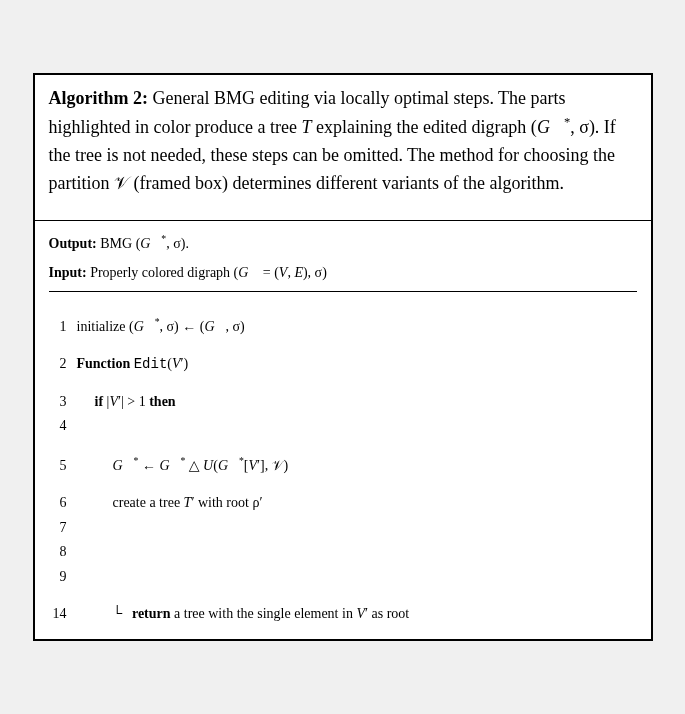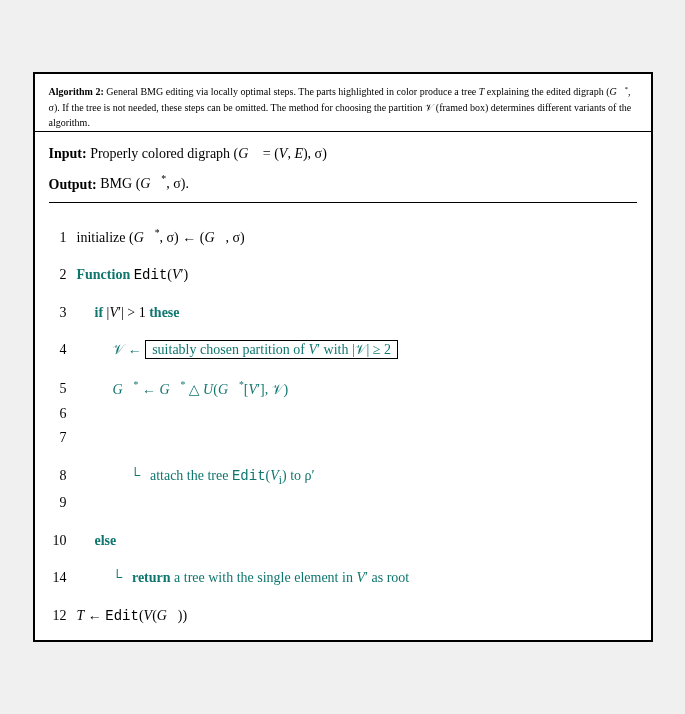--- a/index.html
+++ b/index.html
@@ -19,22 +19,22 @@
 
     .algorithm-box {
       width: 620px;
       border: 2px solid #000;
       background: #fff;
       padding: 0;
     }
 
     .algorithm-header {
       border-bottom: 1.5px solid #000;
-      padding: 10px 14px 0 14px;
-      font-size: 10px;
+      padding: 10px 14px 22px 14px;
+      font-size: 18px;
       line-height: 1.55;
     }
 
     .algorithm-header .alg-title {
       font-weight: bold;
     }
 
     .algorithm-body {
       padding: 10px 14px 12px 14px;
       font-size: 14px;
@@ -79,21 +79,21 @@
 
     .line-content {
       flex: 1;
       margin-top: 13px;
     }
 
     .indent-1 { margin-left: 18px; }
     .indent-2 { margin-left: 36px; }
     .indent-3 { margin-left: 54px; }
 
-    .blue { color: #0f766e; }
+    .blue { color: #000000; }
     .kw { font-weight: bold; }
     .mono { font-family: Liberation Mono, monospace; }
 
     .framed {
       border: 1.5px solid #000;
       padding: 1px 6px;
       display: inline;
     }
 
     sup {
@@ -108,26 +108,26 @@
 <div class="algorithm-box">
 
   <div class="algorithm-header">
     <span class="alg-title">Algorithm 2:</span>
     <span> General BMG editing via locally optimal steps. The parts highlighted in color produce a tree <em>T</em> explaining the edited digraph (<em>G⃗</em><sup>*</sup>, σ). If the tree is not needed, these steps can be omitted. The method for choosing the partition 𝒱 (framed box) determines different variants of the algorithm.</span>
   </div>
 
   <div class="algorithm-body">
 
     <div class="input-output">
+      <span class="io-label">Output:</span>
+      <span> BMG (<em>G⃗</em><sup>*</sup>, σ).</span>
+    </div>
+    <div class="input-output">
       <span class="io-label">Input:</span>
       <span> Properly colored digraph (<em>G⃗</em> = (<em>V</em>, <em>E</em>), σ)</span>
-    </div>
-    <div class="input-output">
-      <span class="io-label">Output:</span>
-      <span> BMG (<em>G⃗</em><sup>*</sup>, σ).</span>
     </div>
 
     <hr class="divider">
 
     <div class="algo-lines">
 
       <div class="line">
         <span class="line-num">1</span>
         <span class="line-content">
           initialize (<em>G⃗</em><sup>*</sup>, σ) ← (<em>G⃗</em>, σ)
@@ -137,74 +137,59 @@
       <div class="line">
         <span class="line-num">2</span>
         <span class="line-content">
           <span class="kw blue">Function</span> <span class="mono">Edit</span>(<em>V</em>′)
         </span>
       </div>
 
       <div class="line">
         <span class="line-num">3</span>
         <span class="line-content indent-1">
-          <span class="kw blue">if</span> |<em>V</em>′| &gt; 1 <span class="kw blue">these</span>
+          <span class="kw blue">if</span> |<em>V</em>′| &gt; 1 <span class="kw blue">then</span>
         </span>
       </div>
 
       <div class="line">
         <span class="line-num">4</span>
-        <span class="line-content indent-2 blue">
-          𝒱 ← <span class="framed">suitably chosen partition of <em>V</em>′ with |𝒱| ≥ 2</span>
-        </span>
       </div>
 
       <div class="line">
         <span class="line-num">5</span>
         <span class="line-content indent-2 blue">
           <em>G⃗</em><sup>*</sup> ← <em>G⃗</em><sup>*</sup> △ <em>U</em>(<em>G⃗</em><sup>*</sup>[<em>V</em>′], 𝒱)
         </span>
       </div>
 
       <div class="line">
         <span class="line-num">6</span>
+        <span class="line-content indent-2 blue">
+          create a tree <em>T</em>′ with root ρ′
+        </span>
       </div>
 
       <div class="line">
         <span class="line-num">7</span>
       </div>
 
       <div class="line">
         <span class="line-num">8</span>
-        <span class="line-content indent-3 blue">
-          <span style="margin-right:6px;">└</span> attach the tree <span class="mono">Edit</span>(<em>V</em><sub>i</sub>) to ρ′
-        </span>
       </div>
 
       <div class="line">
         <span class="line-num">9</span>
       </div>
 
-      <div class="line">
-        <span class="line-num">10</span>
-        <span class="line-content indent-1 blue">
-          <span class="kw">else</span>
-        </span>
-      </div>
 
       <div class="line">
         <span class="line-num">14</span>
         <span class="line-content indent-2 blue">
           <span style="margin-right:6px;">└</span> <span class="kw">return</span> a tree with the single element in <em>V</em>′ as root
         </span>
       </div>
 
-      <div class="line">
-        <span class="line-num">12</span>
-        <span class="line-content">
-          <em>T</em> ← <span class="mono">Edit</span>(<em>V</em>(<em>G⃗</em>))
-        </span>
-      </div>
 
 
     </div>
   </div>
 </div>
 
 </body></html>

